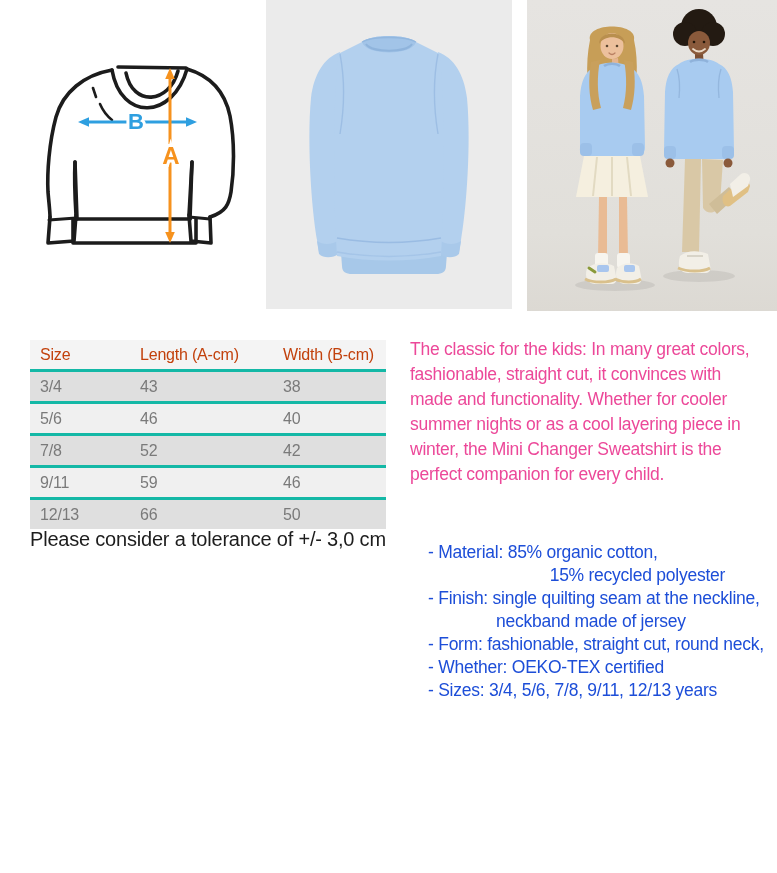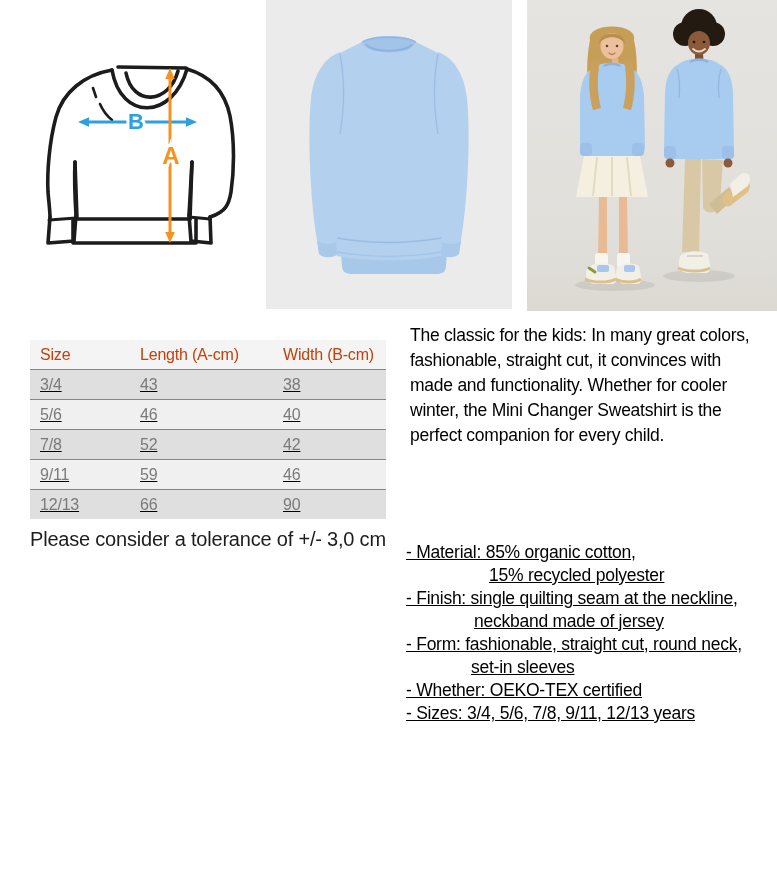--- a/index.html
+++ b/index.html
@@ -12,30 +12,30 @@
   .panel-kids{position:absolute;left:527px;top:0;width:250px;height:311px;overflow:hidden;}
 
   
   .size-table{position:absolute;left:30px;top:340px;width:356px;border-collapse:collapse;table-layout:fixed;}
   .size-table th,.size-table td{font-size:16px;font-weight:400;text-align:left;padding:0 0 0 10px;height:29px;vertical-align:middle;letter-spacing:-0.2px;}
   .size-table thead tr{background:#f4f4f4;}
   .size-table th{color:#c2410c;}
   .size-table td{color:#7a7a7a;}
   .size-table tbody tr:nth-child(odd){background:#dfdfdf;}
   .size-table tbody tr:nth-child(even){background:#f0f0f0;}
-  .size-table tbody tr{border-top:1px solid #14b8a6;text-decoration:underline;}
+  .size-table tbody tr{border-top:3px solid #14b8a6;}
 
   .tolerance{position:absolute;left:30px;top:528px;font-size:20px;color:#1d1d1d;letter-spacing:-0.2px;white-space:nowrap;}
 
   
-  .description{position:absolute;left:410px;top:323px;color:#000000;}
+  .description{position:absolute;left:410px;top:337px;color:#ec4899;}
   .description .line{font-size:17.5px;line-height:25px;letter-spacing:-0.25px;white-space:nowrap;}
-  .details{position:absolute;left:406px;top:541px;color:#000000;text-decoration:underline;}
+  .details{position:absolute;left:428px;top:541px;color:#1d4ed8;}
   .details .line{font-size:17.5px;line-height:23px;letter-spacing:-0.25px;white-space:nowrap;}
-  .details .ind-material{padding-left:83px;}
+  .details .ind-material{padding-left:83px;text-align:center;}
   .details .ind-finish{padding-left:68px;}
   .details .ind-form{padding-left:65px;}
 
   svg{display:block;}
 </style>
 </head>
 <body>
 
 <div class="page">
 
@@ -226,39 +226,39 @@
         <td>42</td>
       </tr>
       <tr>
         <td>9/11</td>
         <td>59</td>
         <td>46</td>
       </tr>
       <tr>
         <td>12/13</td>
         <td>66</td>
-        <td>90</td>
+        <td>50</td>
       </tr>
     </tbody>
   </table>
 
   <div class="tolerance">Please consider a tolerance of +/- 3,0 cm</div>
 
   <div class="description">
     <div class="line">The classic for the kids: In many great colors,</div>
     <div class="line">fashionable, straight cut, it convinces with</div>
     <div class="line">made and functionality. Whether for cooler</div>
+    <div class="line">summer nights or as a cool layering piece in</div>
     <div class="line">winter, the Mini Changer Sweatshirt is the</div>
     <div class="line">perfect companion for every child.</div>
   </div>
 
   <div class="details">
     <div class="line">- Material: 85% organic cotton,</div>
     <div class="line ind-material">15% recycled polyester</div>
     <div class="line">- Finish: single quilting seam at the neckline,</div>
     <div class="line ind-finish">neckband made of jersey</div>
     <div class="line">- Form: fashionable, straight cut, round neck,</div>
-    <div class="line ind-form">set-in sleeves</div>
     <div class="line">- Whether: OEKO-TEX certified</div>
     <div class="line">- Sizes: 3/4, 5/6, 7/8, 9/11, 12/13 years</div>
   </div>
 
 </div>
 
 </body></html>

